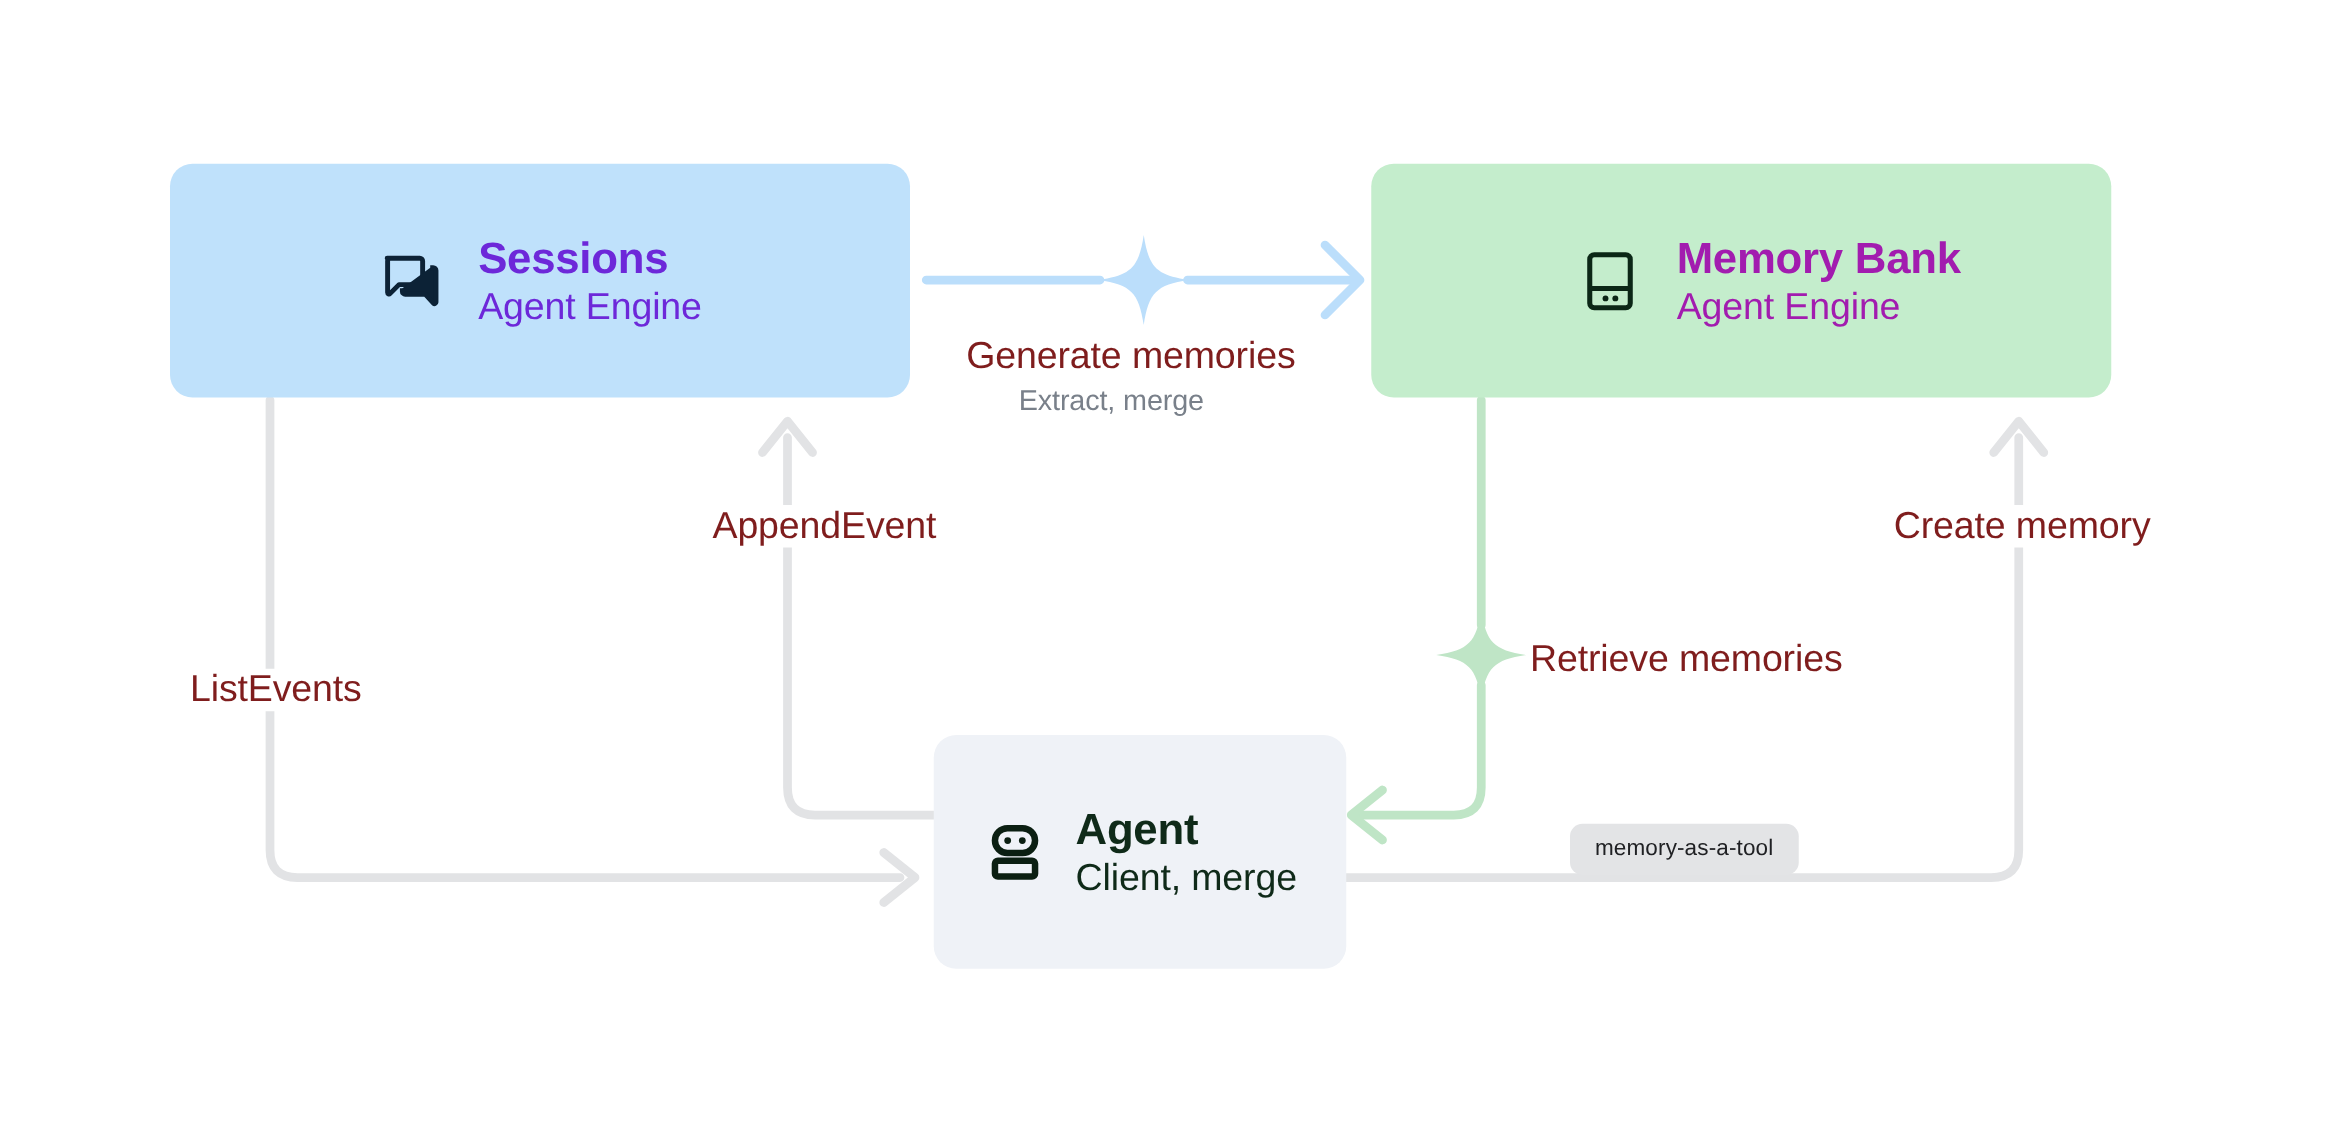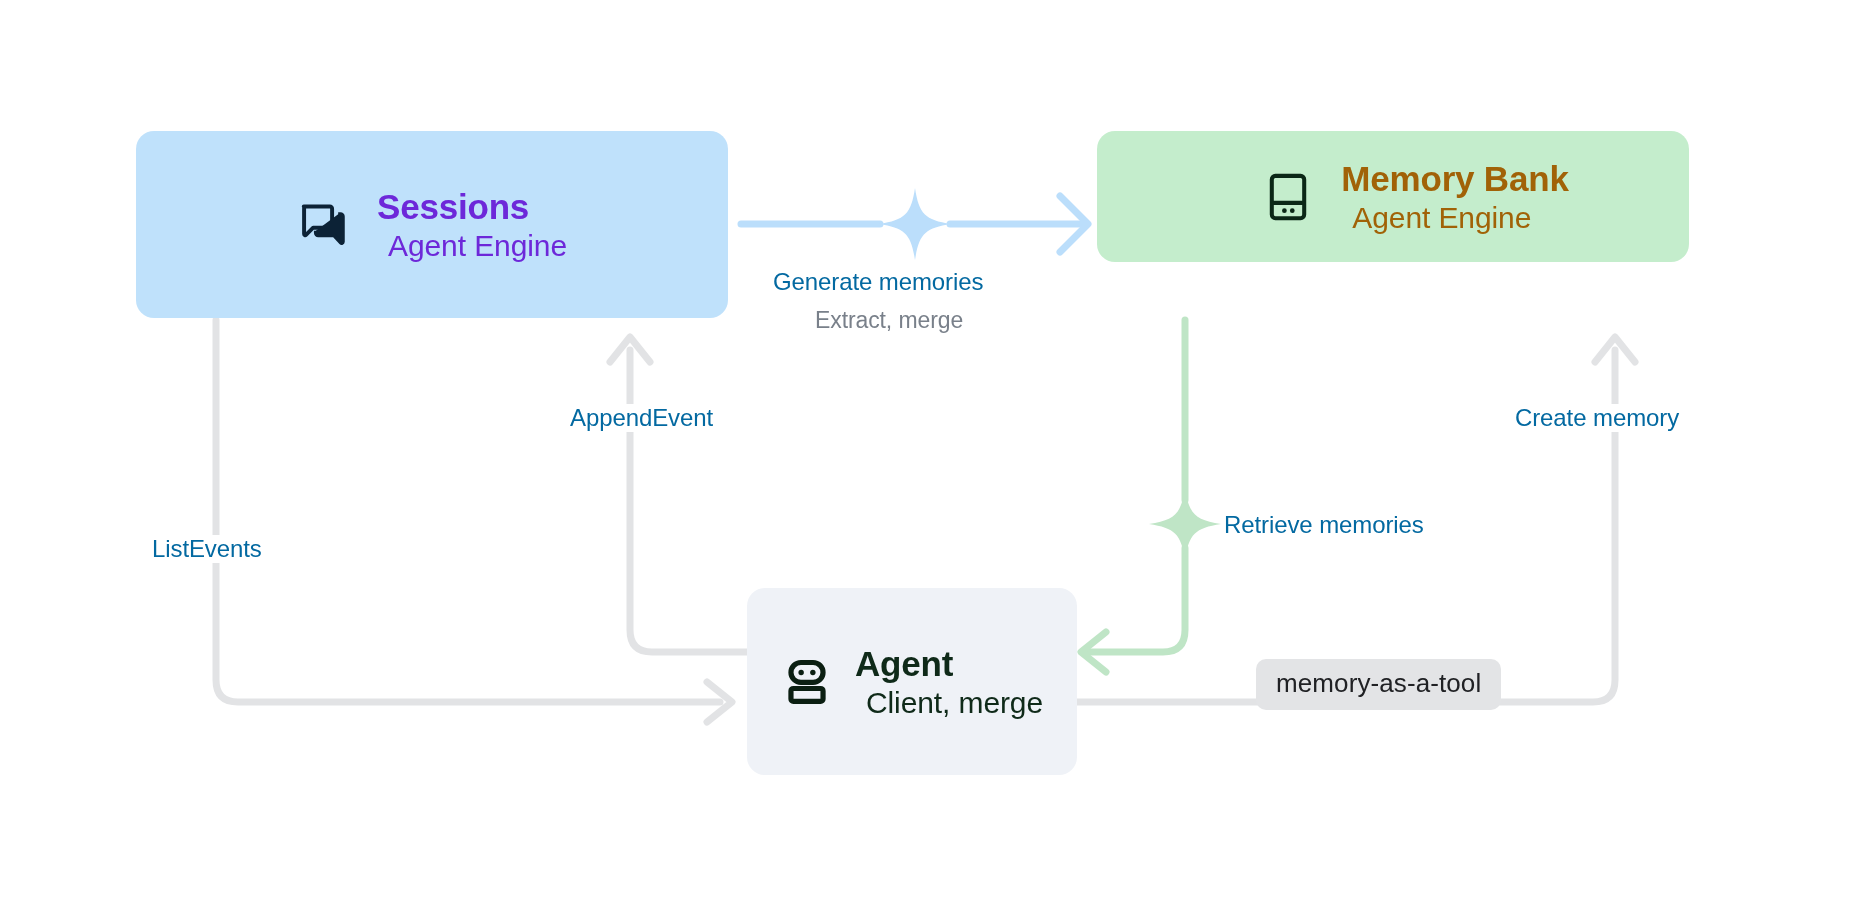--- a/index.html
+++ b/index.html
@@ -57,55 +57,54 @@
     font-weight: 700;
     letter-spacing: -0.2px;
     white-space: nowrap;
   }
   .node-sub {
     font-size: 30px;
     font-weight: 400;
     letter-spacing: -0.1px;
     white-space: nowrap;
     margin-top: 3px;
-    margin-left: 11px;
   }
 
   #node-sessions {
     left: 136px;
     top: 131px;
     width: 592px;
     height: 187px;
     background: #BFE1FB;
     color: #6d28d9;
   }
   #node-memory {
     left: 1097px;
     top: 131px;
     width: 592px;
-    height: 131px;
+    height: 187px;
     background: #C4EDCC;
-    color: #a16207;
+    color: #a21caf;
     padding-left: 44px;
   }
   #node-agent {
     left: 747px;
     top: 588px;
     width: 330px;
     height: 187px;
     background: #EFF2F7;
     color: #0F2A19;
   }
   #node-agent .node-inner { gap: 22px; }
 
   
   .edge-label {
     position: absolute;
-    font-size: 24px;
-    color: #0369a1;
+    font-size: 30px;
+    color: #7f1d1d;
     white-space: nowrap;
     letter-spacing: -0.1px;
   }
   .edge-label.sub {
     font-size: 23px;
     color: #79808A;
   }
   #lbl-generate    { left: 773px; top: 268px; }
   #lbl-extract     { left: 815px; top: 307px; }
   #lbl-appendevent { left: 558px; top: 404px; background:#ffffff; padding:0 12px; }
@@ -113,21 +112,21 @@
   #lbl-retrieve    { left: 1224px; top: 511px; }
   #lbl-createmem   { left: 1503px; top: 404px; background:#ffffff; padding:0 12px; }
 
   
   #badge-tool {
     position: absolute;
     left: 1256px;
     top: 659px;
     background: #E3E4E6;
     color: #202124;
-    font-size: 26px;
+    font-size: 18px;
     padding: 9px 20px 11px 20px;
     border-radius: 10px;
     white-space: nowrap;
     letter-spacing: 0.1px;
   }
 </style>
 </head>
 <body>
 
 <div id="canvas">

